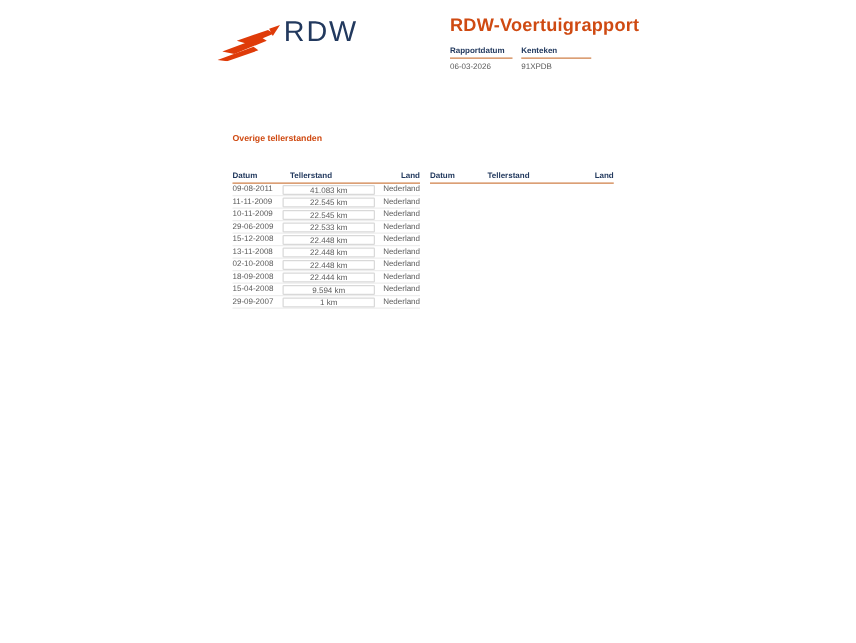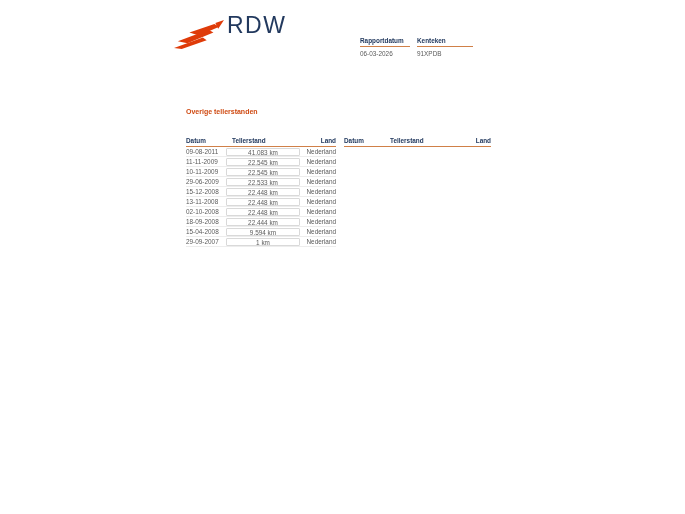--- a/index.html
+++ b/index.html
@@ -63,20 +63,21 @@
 <div class="page">
 
   <svg class="logo-icon" viewBox="0 0 52 30" aria-hidden="true">
     <path class="logo-shape" d="M0,29 L30,18 L34,21 L8,30 Z"></path>
     <path class="logo-shape" d="M4,22 L36,10 L41,13 L14,24 Z"></path>
     <path class="logo-shape" d="M16,13 L42,4 L47,7 L26,16 Z"></path>
     <path class="logo-shape" d="M43,3 L52,0 L46,9 Z"></path>
   </svg>
   <div class="logo-text">RDW</div>
 
+  <div class="doc-title">RDW-Voertuigrapport</div>
 
   <div class="meta">
     <div class="meta-col c1">
       <div class="meta-label">Rapportdatum</div>
       <div class="meta-value">06-03-2026</div>
     </div>
     <div class="meta-col c2">
       <div class="meta-label">Kenteken</div>
       <div class="meta-value">91XPDB</div>
     </div>

